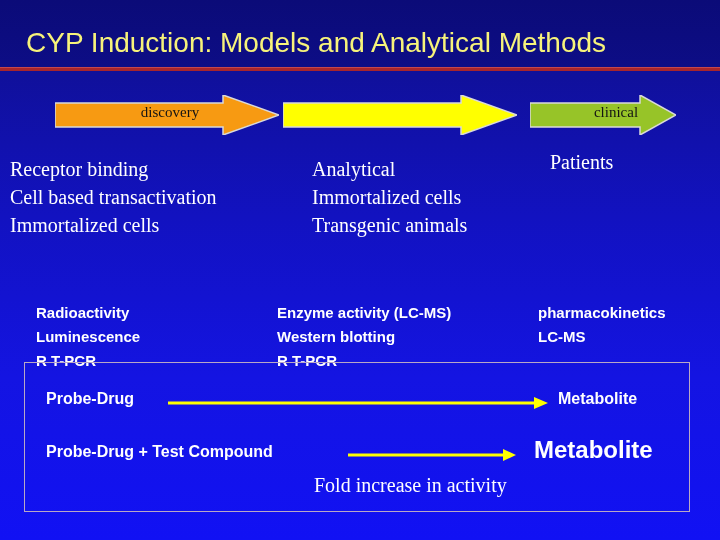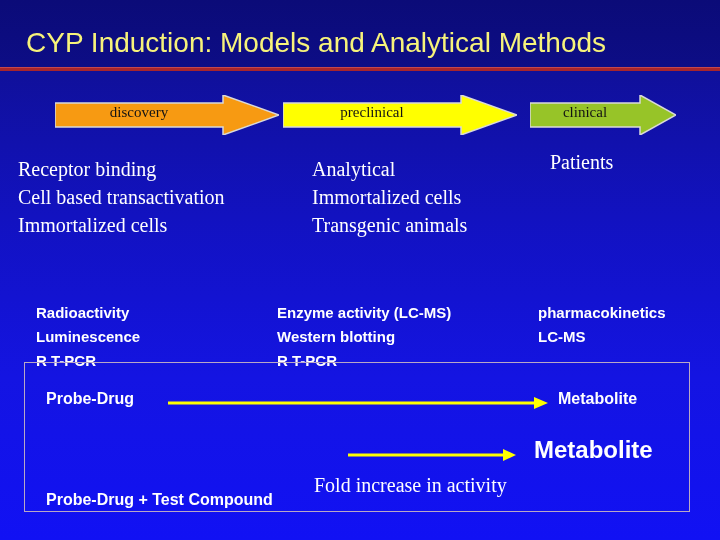--- a/index.html
+++ b/index.html
@@ -59,20 +59,21 @@
     display: block;
   }
   .phase-arrow svg { display: block; }
   .phase-label {
     position: absolute;
     font-family: "Liberation Serif", serif;
     font-size: 15px;
     color: #141414;
     white-space: nowrap;
     text-align: center;
+    padding-left: 31px;
   }
 
   
   .serif-col {
     position: absolute;
     font-family: "Liberation Serif", serif;
     font-size: 20px;
     line-height: 28px;
     color: #ffffff;
     white-space: nowrap;
@@ -136,30 +137,29 @@
       <polygon points="0,8 168,8 168,0 224,20 168,40 168,32 0,32" fill="#f79a12" stroke="#d9d9d9" stroke-width="1.5"></polygon>
     </svg>
   </div>
   <div class="phase-label" style="left:55px; top:104px; width:168px;">discovery</div>
 
   <div class="phase-arrow" style="left:283px; top:95px; width:234px;">
     <svg width="234" height="40" viewBox="0 0 234 40">
       <polygon points="0,8 178,8 178,0 234,20 178,40 178,32 0,32" fill="#ffff00" stroke="#d9d9d9" stroke-width="1.5"></polygon>
     </svg>
   </div>
-  <div class="phase-label" style="left:283px; top:104px; width:178px;">preclinical</div>
 
   <div class="phase-arrow" style="left:530px; top:95px; width:146px;">
     <svg width="146" height="40" viewBox="0 0 146 40">
       <polygon points="0,8 110,8 110,0 146,20 110,40 110,32 0,32" fill="#97c428" stroke="#d9d9d9" stroke-width="1.5"></polygon>
     </svg>
   </div>
   <div class="phase-label" style="left:530px; top:104px; width:110px;text-align:center;">clinical</div>
 
-  <div class="serif-col" style="left:18px; top:155px;">
+  <div class="serif-col" style="left:10px; top:155px;">
     <div>Receptor binding</div>
     <div>Cell based transactivation</div>
     <div>Immortalized cells</div>
   </div>
 
   <div class="serif-col" style="left:312px; top:155px;">
     <div>Analytical</div>
     <div>Immortalized cells</div>
     <div>Transgenic animals</div>
   </div>
@@ -189,21 +189,21 @@
 
   <div class="assay-label" style="left:46px; top:390px; font-size:16px;">Probe-Drug</div>
   <div class="flow-arrow" style="left:168px; top:396px; width:380px;">
     <svg width="380" height="14" viewBox="0 0 380 14">
       <line x1="0" y1="7" x2="366" y2="7" stroke="#ffff00" stroke-width="3"></line>
       <polygon points="366,1 380,7 366,13" fill="#ffff00"></polygon>
     </svg>
   </div>
   <div class="assay-label" style="left:558px; top:390px; font-size:16px;">Metabolite</div>
 
-  <div class="assay-label" style="left:46px; top:443px; font-size:16px;margin-top:48px;">Probe-Drug  + Test Compound</div>
+  <div class="assay-label" style="left:46px; top:443px; font-size:16px;">Probe-Drug  + Test Compound</div>
   <div class="flow-arrow" style="left:348px; top:448px; width:168px;">
     <svg width="168" height="14" viewBox="0 0 168 14">
       <line x1="0" y1="7" x2="155" y2="7" stroke="#ffff00" stroke-width="3"></line>
       <polygon points="155,1 168,7 155,13" fill="#ffff00"></polygon>
     </svg>
   </div>
   <div class="assay-label" style="left:534px; top:436px; font-size:24px;">Metabolite</div>
 
   <div id="fold-caption" style="left:314px; top:474px;">Fold increase in activity</div>
 

